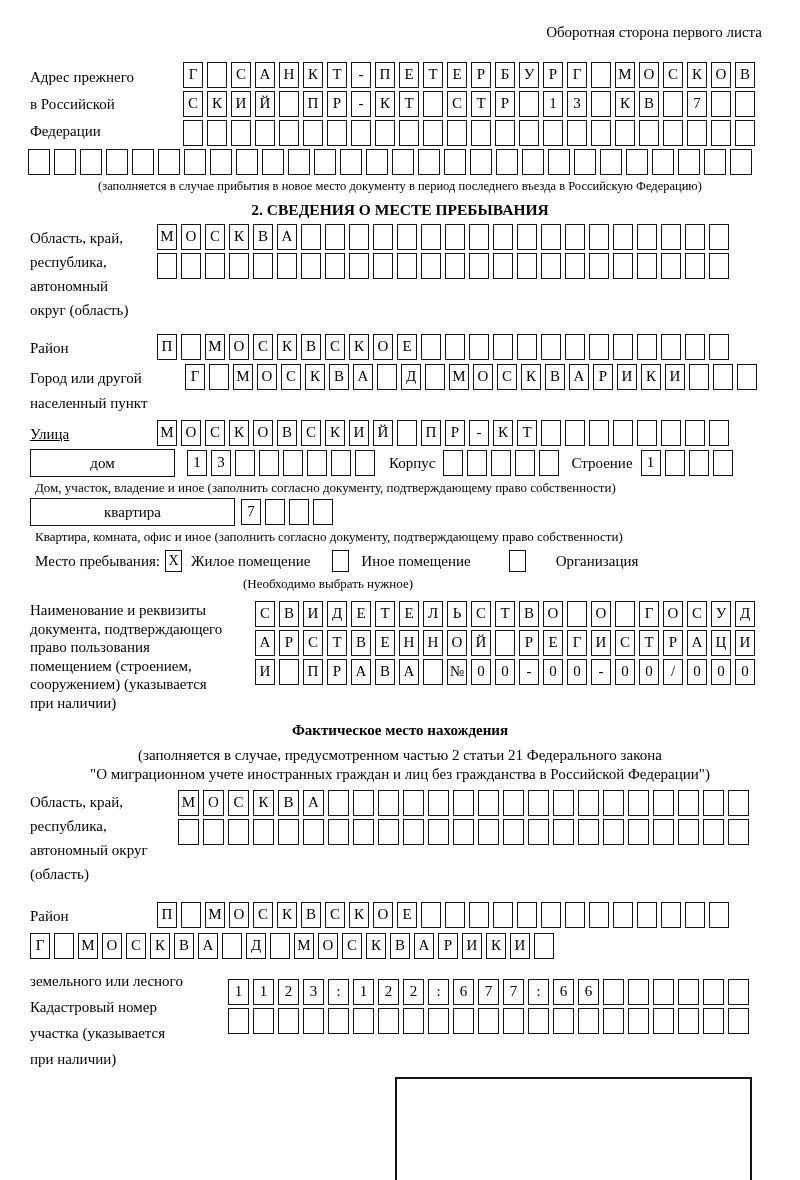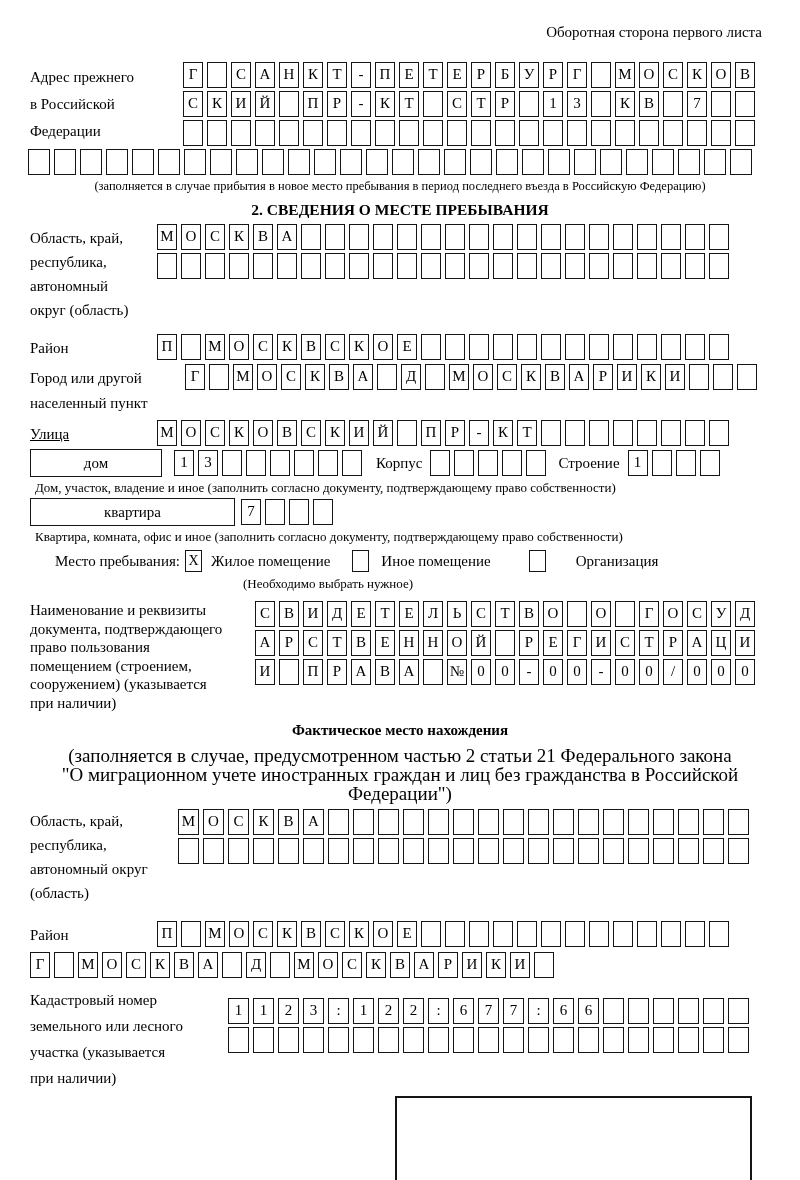--- a/index.html
+++ b/index.html
@@ -44,21 +44,21 @@
 
   .reg-lines { line-height:24px; padding-top:2px; }
 
   
   .inline-row { display:flex; align-items:center; }
   .box-label {
     border:1.6px solid #151515; height:28px;
     display:flex; align-items:center; justify-content:center;
     font-size:15px;
   }
-  .house-box { width:132px; }
+  .house-box { width:145px; }
   .apt-box { width:205px; }
 
   
   .stay-row { display:flex; align-items:center; font-size:15px; }
   .chk {
     display:inline-block; width:17px; height:22px;
     border:1.6px solid #151515; text-align:center;
     font-size:14px; line-height:20px; flex-shrink:0;
   }
 
@@ -183,21 +183,21 @@
       <span class="cell"></span>
       <span class="cell"></span>
       <span class="cell"></span>
       <span class="cell"></span>
       <span class="cell"></span>
       <span class="cell"></span>
       <span class="cell"></span>
       <span class="cell"></span>
       <span class="cell"></span>
     </div>
-  <div class="caption center" style="margin-top:4px;">(заполняется в случае прибытия в новое место пребывания в период последнего въезда в Российскую Федерацию)</div>
+  <div class="caption center" style="margin-top:4px;">(заполняется в случае прибытия в новое место документу в период последнего въезда в Российскую Федерацию)</div>
 
   <div class="sec-title" style="margin-top:7px;">2. СВЕДЕНИЯ О МЕСТЕ ПРЕБЫВАНИЯ</div>
 
   <div class="frow" style="margin-top:5px;">
     <div class="flabel w-s2 reg-lines">
         <div class="lbl-line">Область, край,</div>
         <div class="lbl-line">республика,</div>
         <div class="lbl-line">автономный</div>
         <div class="lbl-line">округ (область)</div>
       </div>
@@ -384,21 +384,21 @@
     <div class="box-label apt-box">квартира</div>
     <div class="cellrow" style="margin-left:6px;">
         <span class="cell">7</span>
         <span class="cell"></span>
         <span class="cell"></span>
         <span class="cell"></span>
       </div>
   </div>
   <div class="caption" style="margin-top:3px; padding-left:5px; font-size:13px;">Квартира, комната, офис и иное (заполнить согласно документу, подтверждающему право собственности)</div>
 
-  <div class="stay-row" style="margin-top:5px; padding-left:5px;margin-left:20px;">
+  <div class="stay-row" style="margin-top:5px; padding-left:5px;">
     <span>Место пребывания:</span>
     <span class="chk" style="margin-left:5px;">X</span>
     <span style="margin-left:9px;">Жилое помещение</span>
     <span class="chk" style="margin-left:22px;"></span>
     <span style="margin-left:12px;">Иное помещение</span>
     <span class="chk" style="margin-left:38px;"></span>
     <span style="margin-left:30px;">Организация</span>
   </div>
   <div class="caption" style="margin-top:4px; margin-left:213px; font-size:13px;">(Необходимо выбрать нужное)</div>
 
@@ -478,21 +478,21 @@
           <span class="cell">0</span>
           <span class="cell">/</span>
           <span class="cell">0</span>
           <span class="cell">0</span>
           <span class="cell">0</span>
         </div>
     </div>
   </div>
 
   <div class="sec-title" style="margin-top:10px; font-size:15px;">Фактическое место нахождения</div>
-  <div class="caption center" style="margin-top:7px; font-size:19px; line-height:19px;">
+  <div class="caption center" style="margin-top:7px; font-size:15px; line-height:19px;">
       <div class="lbl-line">(заполняется в случае, предусмотренном частью 2 статьи 21 Федерального закона</div>
       <div class="lbl-line">"О миграционном учете иностранных граждан и лиц без гражданства в Российской Федерации")</div>
     </div>
 
   <div class="frow" style="margin-top:6px;">
     <div class="flabel w-s3reg">
         <div class="lbl-line">Область, край,</div>
         <div class="lbl-line">республика,</div>
         <div class="lbl-line">автономный округ</div>
         <div class="lbl-line">(область)</div>
@@ -603,22 +603,22 @@
         <span class="cell">Р</span>
         <span class="cell">И</span>
         <span class="cell">К</span>
         <span class="cell">И</span>
         <span class="cell"></span>
       </div>
   </div>
 
   <div class="frow" style="margin-top:9px;">
     <div class="flabel w-cad">
+        <div class="lbl-line">земельного или лесного</div>
         <div class="lbl-line">Кадастровый номер</div>
-        <div class="lbl-line">земельного или лесного</div>
         <div class="lbl-line">участка (указывается</div>
         <div class="lbl-line">при наличии)</div>
       </div>
     <div class="rows-col c21" style="margin-top:11px;">
       <div class="cellrow">
           <span class="cell">1</span>
           <span class="cell">1</span>
           <span class="cell">2</span>
           <span class="cell">3</span>
           <span class="cell">:</span>

